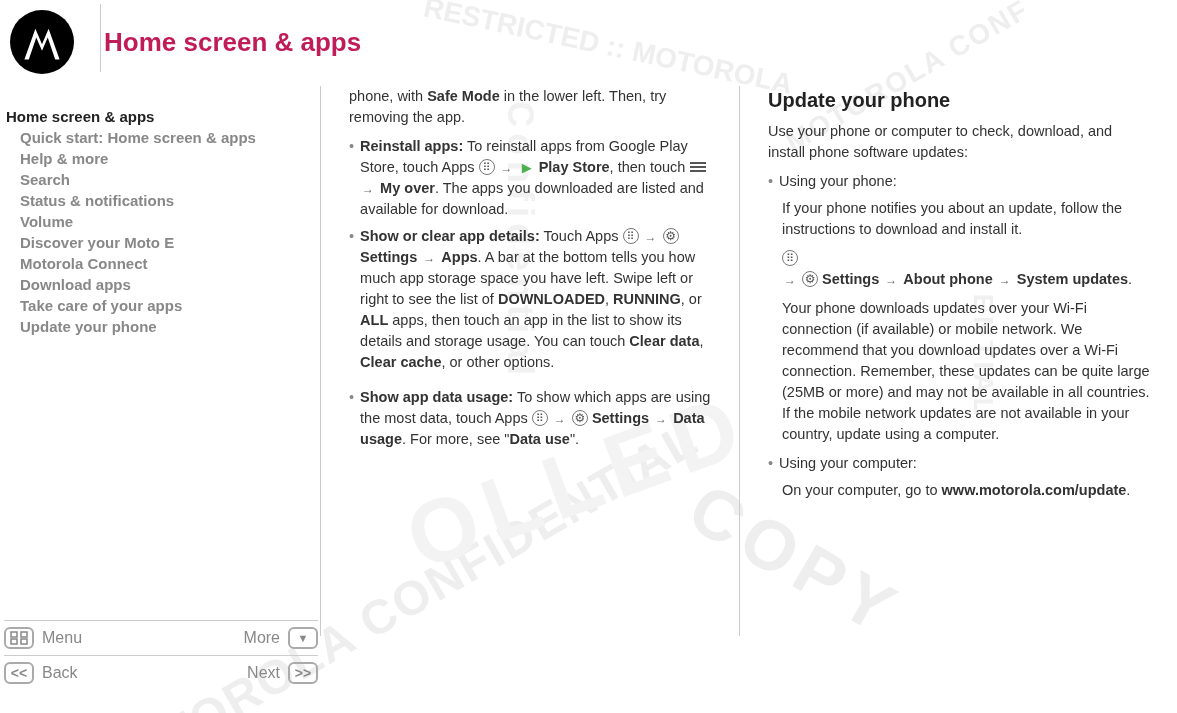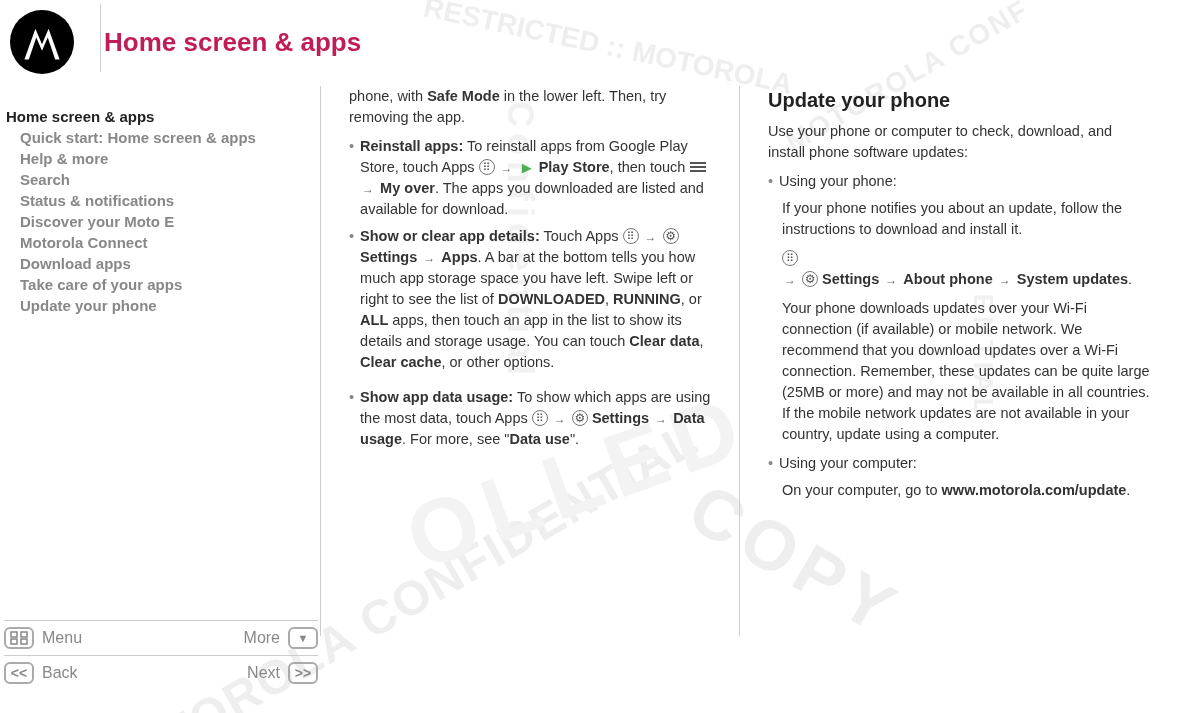--- a/index.html
+++ b/index.html
@@ -77,20 +77,21 @@
 </div>
 
 <div class="body">
   <div class="sidebar">
     <a class="home">Home screen &amp; apps</a>
     <div class="sub">
       <a>Quick start: Home screen &amp; apps</a>
       <a>Help &amp; more</a>
       <a>Search</a>
       <a>Status &amp; notifications</a>
+      <a>Volume</a>
       <a>Discover your Moto E</a>
       <a>Motorola Connect</a>
       <a>Download apps</a>
       <a>Take care of your apps</a>
       <a>Update your phone</a>
     </div>
   </div>
 
   <div class="divider-v"></div>
 

